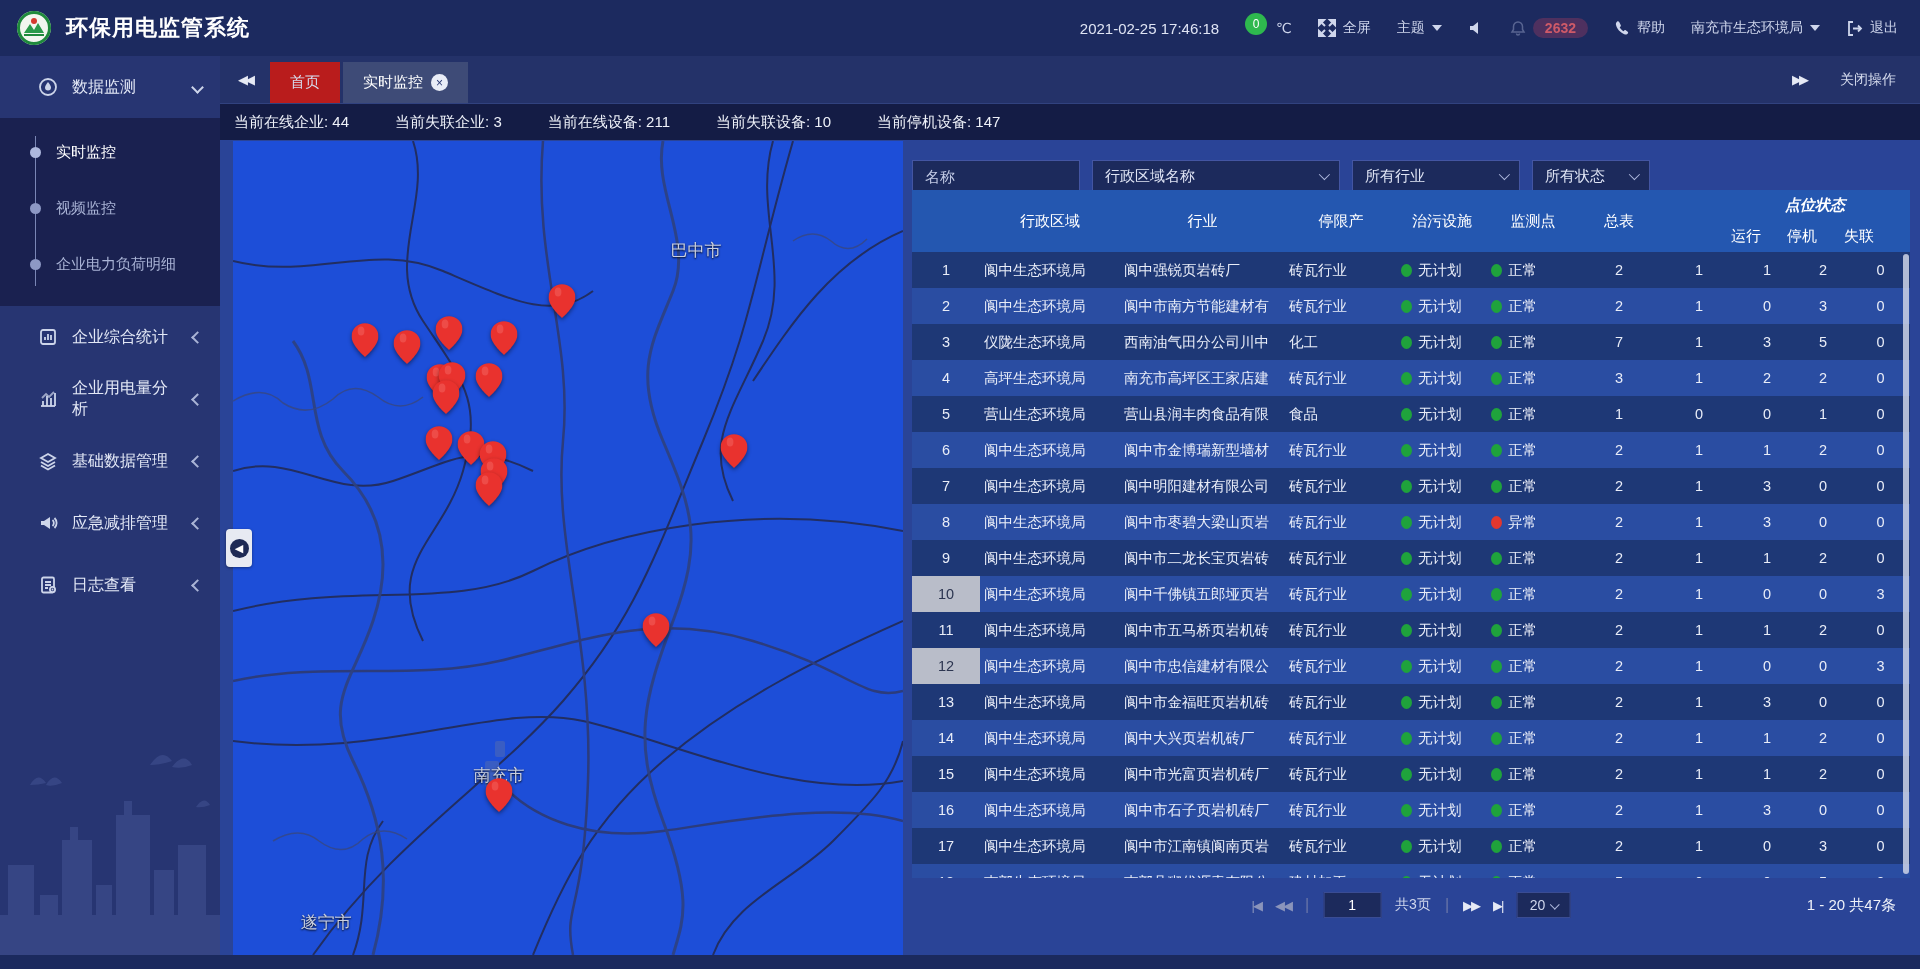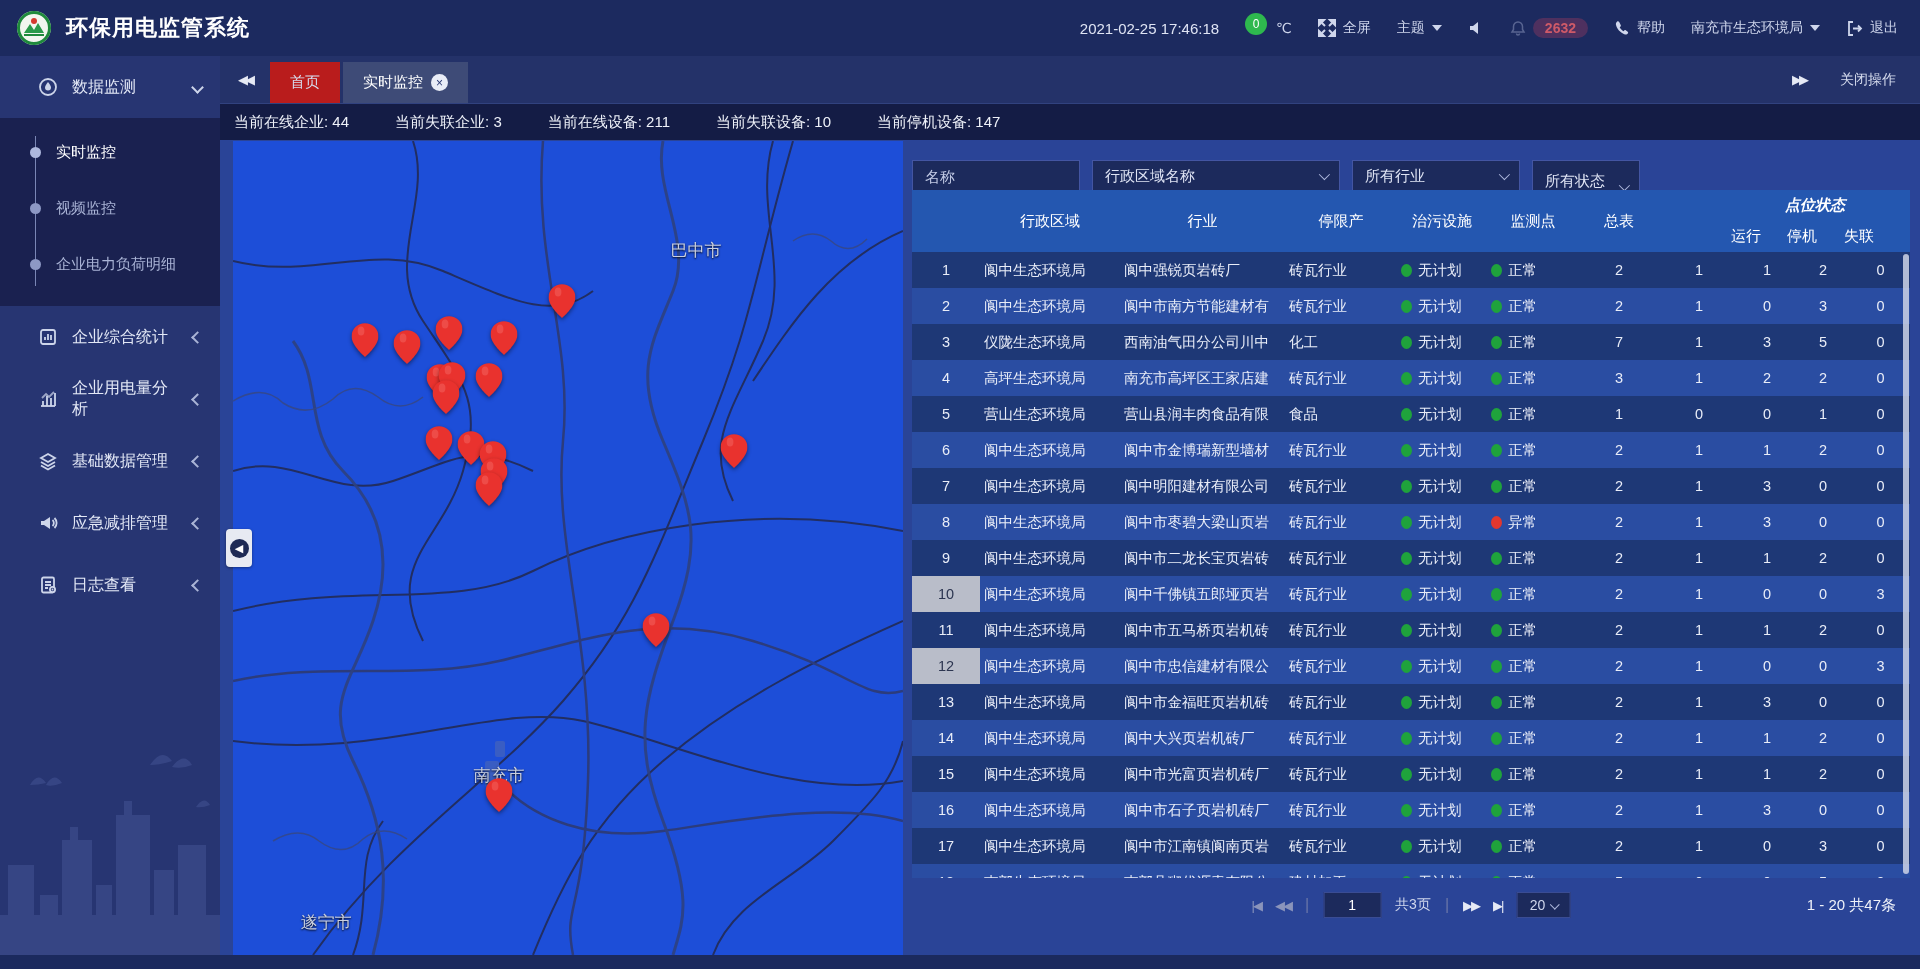--- a/index.html
+++ b/index.html
@@ -60,21 +60,21 @@
 
   
   .filters { position:absolute; left:692px; top:6px; width:998px; height:32px; display:flex; gap:12px;margin-top:14px; }
   .ctl { height:32px; background:#1c2a5c; border:1px solid #4355a2; color:#dfe4f4; display:flex; align-items:center; padding:0 12px; font-size:15px; }
   .ctl .chev-dn { margin-left:auto; width:8px; height:8px; border-right:1.6px solid #aeb8dd; border-bottom:1.6px solid #aeb8dd; transform:rotate(45deg) translateY(-2px); }
   input.ctl { outline:none; }
   input.ctl::placeholder { color:#c3cbe6; }
   .ctl.w-name { width:168px; }
   .ctl.w-region { width:248px; }
   .ctl.w-industry { width:168px; }
-  .ctl.w-status { width:108px;align-items:flex-end; }
+  .ctl.w-status { width:118px; }
 
   
   .grid-cols { display:grid; grid-template-columns:68px 140px 165px 112px 90px 92px 80px 80px 56px 56px 1fr; }
   .table-head { position:absolute; left:692px; top:50px; width:998px; height:62px; background:#2457b0; color:#ffffff; font-size:15px; }
   .th-main { position:absolute; left:0; top:0; width:998px; height:70px; }
   .th-cell { display:flex; align-items:center; justify-content:center; height:62px; }
   .th-group { position:absolute; right:10px; top:6px; width:170px; text-align:center; font-style:italic; font-weight:bold; font-size:15px; }
   .th-sub { position:absolute; right:0; bottom:6px; width:192px; display:grid; grid-template-columns:56px 56px 58px; gap:0; }
   .th-sub span { text-align:center; }
   .th-cell.spanless { visibility:hidden; }

